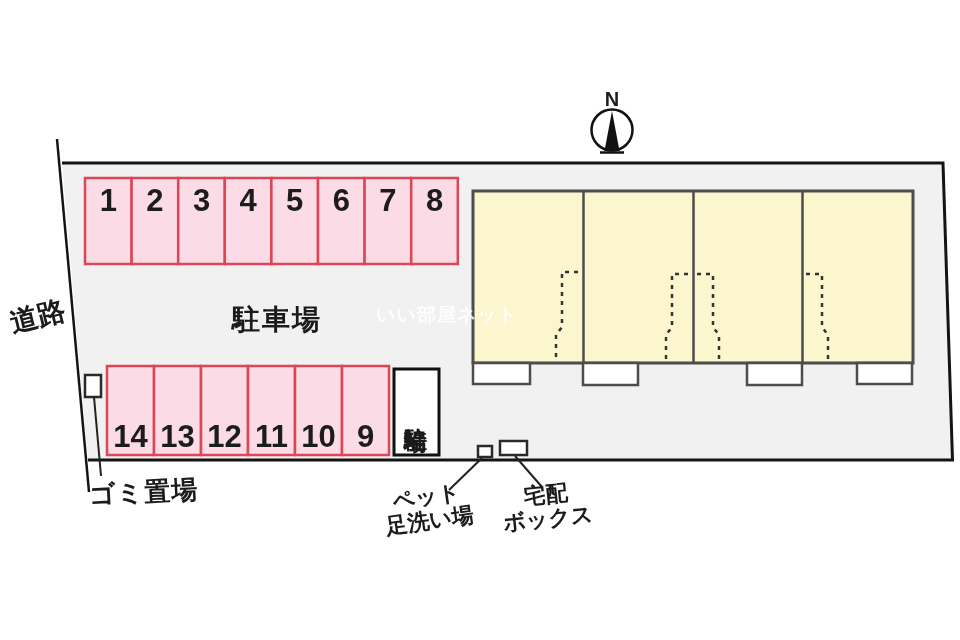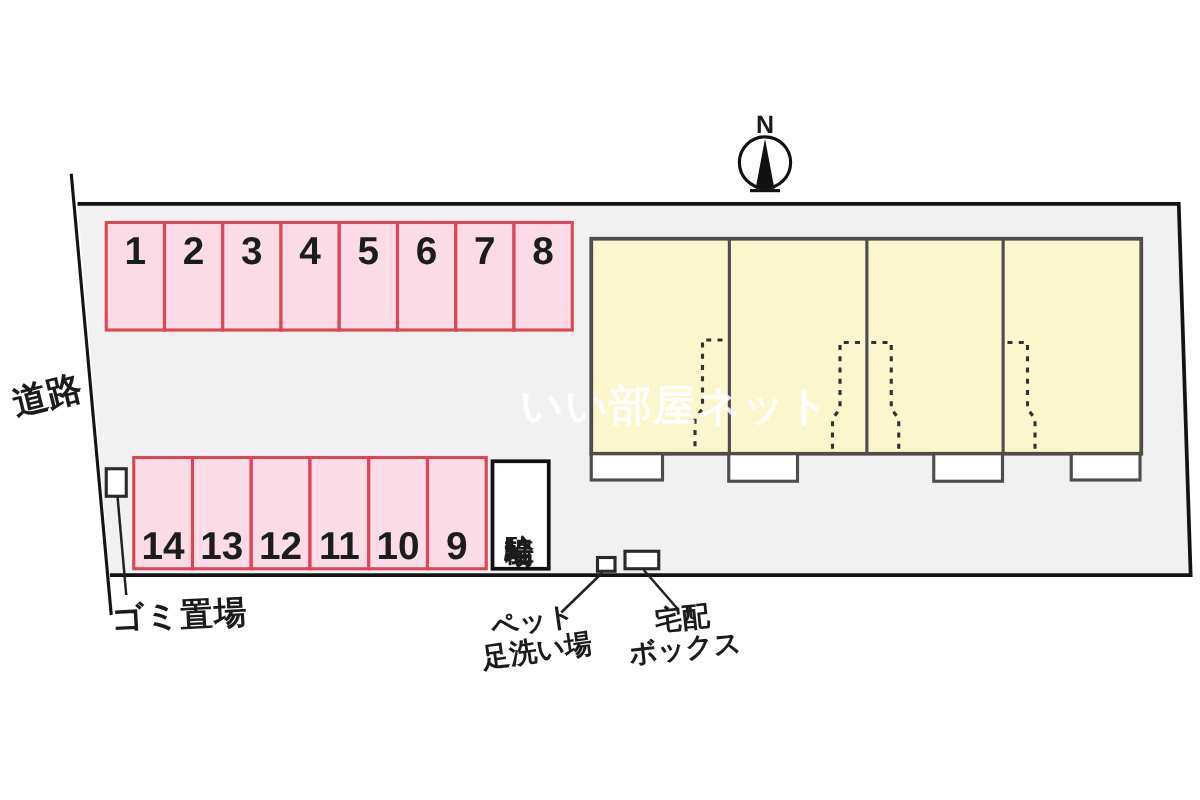--- a/index.html
+++ b/index.html
@@ -17,21 +17,21 @@
   .lbl{position:absolute;font-weight:bold;color:#1b1b1b;white-space:nowrap;}
   .lbl-road{left:6px;top:305px;font-size:28px;transform:rotate(-14deg);transform-origin:left top;}
   .lbl-parking{left:232px;top:301px;font-size:28px;letter-spacing:2px;}
   .lbl-bike{left:394px;top:369px;width:45px;height:86px;display:flex;align-items:center;
             justify-content:center;writing-mode:vertical-rl;font-size:23px;letter-spacing:2px;}
   .lbl-garbage{left:89px;top:475px;font-size:26px;letter-spacing:1px;transform:rotate(-3deg);}
   .lbl-pet{left:368px;top:485px;width:120px;text-align:center;font-size:22px;line-height:1.1;
            transform:rotate(-8deg);}
   .lbl-delivery{left:494px;top:483px;width:106px;text-align:center;font-size:22px;line-height:1.1;
            transform:rotate(-6deg);}
-  .lbl-watermark{left:416px;top:302px;font-size:34px;letter-spacing:1px;
+  .lbl-watermark{left:376px;top:302px;font-size:19px;letter-spacing:1px;
            color:rgba(255,255,255,0.85);}
 </style>
 </head>
 <body>
 
 <div id="stage">
   <svg id="plan-svg" width="960" height="640" viewBox="0 0 960 640">
 
     <polygon points="62,163 943,163 952.5,460 88,460" fill="#f1f1f2"></polygon>
     <polyline points="62,163 943,163 952.5,460 88,460" fill="none" stroke="#141414" stroke-width="3"></polyline>
@@ -97,20 +97,21 @@
 
     <rect class="facbox" x="85" y="375" width="16" height="22"></rect>
     <line class="leader" x1="94" y1="397" x2="101" y2="476"></line>
     <rect class="facbox" x="478" y="446" width="14" height="11"></rect>
     <line class="leader" x1="482" y1="458" x2="449" y2="490"></line>
     <rect class="facbox" x="500" y="441" width="27" height="14"></rect>
     <line class="leader" x1="515" y1="456" x2="542" y2="487"></line>
   </svg>
 
   <div class="lbl lbl-road">道路</div>
+  <div class="lbl lbl-parking">駐車場</div>
   <div class="lbl lbl-watermark">いい部屋ネット</div>
   <div class="lbl lbl-bike">駐輪場</div>
   <div class="lbl lbl-garbage">ゴミ置場</div>
   <div class="lbl lbl-pet">
     <div>ペット</div>
     <div>足洗い場</div>
   </div>
   <div class="lbl lbl-delivery">
     <div>宅配</div>
     <div>ボックス</div>

